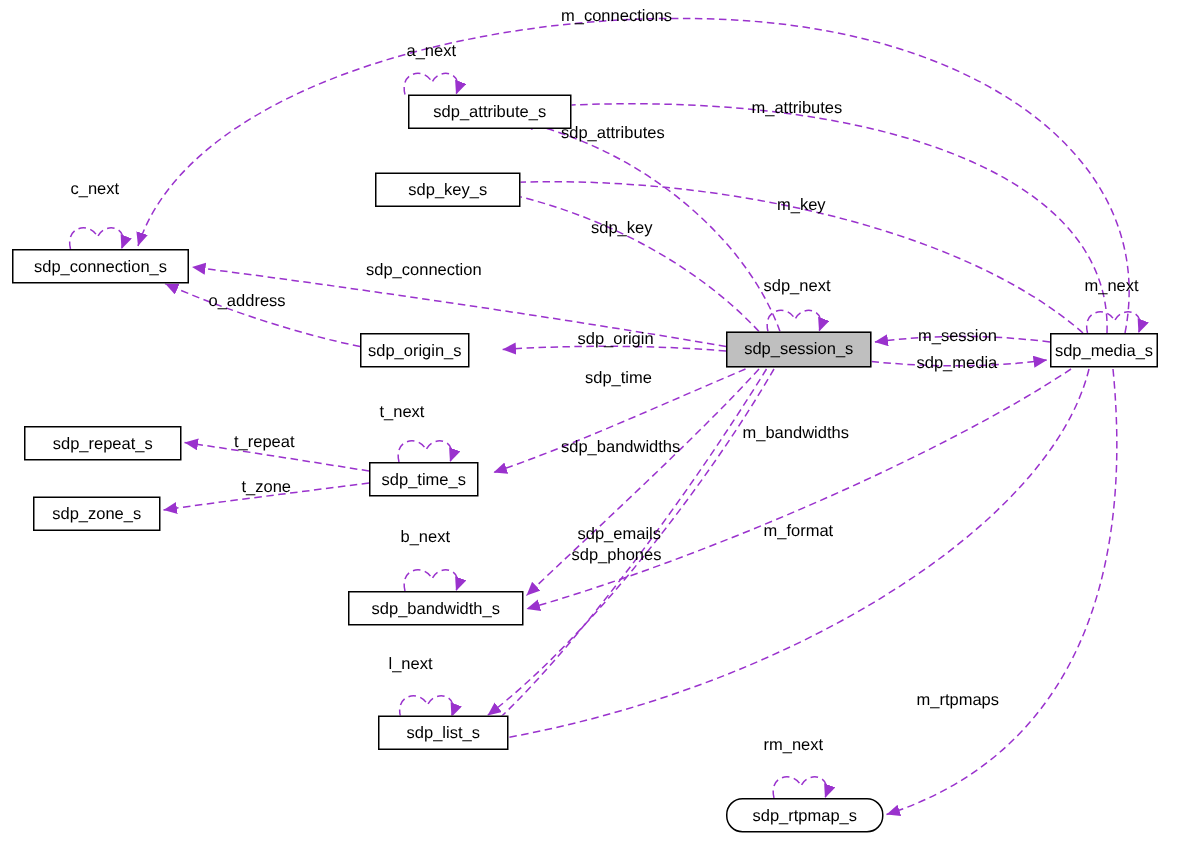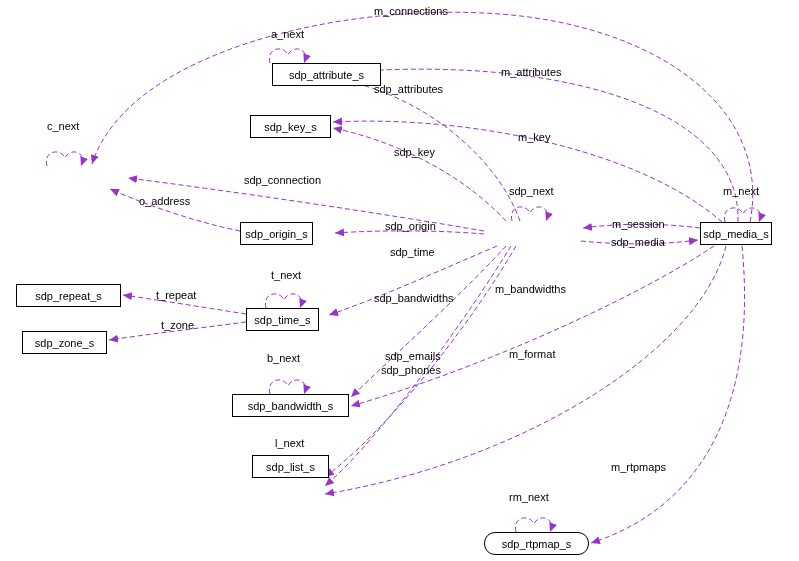--- a/index.html
+++ b/index.html
@@ -89,52 +89,54 @@
     <path class="edge" marker-end="url(#arrow)" d="M 270 63 C 266 47, 284 45, 288 55 C 292 45, 310 47, 304 63"></path>
     <path class="edge" marker-end="url(#arrow)" d="M 47 166 C 43 150, 61 148, 65 158 C 69 148, 87 150, 81 166"></path>
     <path class="edge" marker-end="url(#arrow)" d="M 512 221 C 508 205, 526 203, 530 213 C 534 203, 552 205, 546 221"></path>
     <path class="edge" marker-end="url(#arrow)" d="M 725 222 C 721 206, 739 204, 743 214 C 747 204, 765 206, 759 222"></path>
     <path class="edge" marker-end="url(#arrow)" d="M 266 308 C 262 292, 280 290, 284 300 C 288 290, 306 292, 300 308"></path>
     <path class="edge" marker-end="url(#arrow)" d="M 270 394 C 266 378, 284 376, 288 386 C 292 376, 310 378, 304 394"></path>
     <path class="edge" marker-end="url(#arrow)" d="M 267 478 C 263 462, 281 460, 285 470 C 289 460, 307 462, 301 478"></path>
     <path class="edge" marker-end="url(#arrow)" d="M 516 532 C 512 516, 530 514, 534 524 C 538 514, 556 516, 550 532"></path>
   </svg>
 
+  <div class="node" style="left:8px;   top:166px; width:118px;">sdp_connection_s</div>
   <div class="node" style="left:236px; top:63px;  width:109px;margin-left:36px;">sdp_attribute_s</div>
-  <div class="node" style="left:250px; top:115px; width:81px;">sdp_key_s</div>
+  <div class="node" style="left:250px; top:115px; width:97px;">sdp_key_s</div>
   <div class="node" style="left:240px; top:222px; width:73px;">sdp_origin_s</div>
+  <div class="node node--selected" style="left:484px; top:221px; width:97px; height:24px;">sdp_session_s</div>
   <div class="node" style="left:700px; top:222px; width:72px;">sdp_media_s</div>
   <div class="node" style="left:16px;  top:284px; width:105px;">sdp_repeat_s</div>
   <div class="node" style="left:22px;  top:331px; width:85px;text-align:center;">sdp_zone_s</div>
   <div class="node" style="left:246px; top:308px; width:73px;">sdp_time_s</div>
   <div class="node" style="left:232px; top:394px; width:117px;">sdp_bandwidth_s</div>
-  <div class="node" style="left:252px; top:455px; width:77px;">sdp_list_s</div>
+  <div class="node" style="left:252px; top:477px; width:87px;">sdp_list_s</div>
   <div class="node" style="left:484px; top:532px; width:105px;border-radius:11px;">sdp_rtpmap_s</div>
 
   <span class="elabel" style="left:374px; top:5px;">m_connections</span>
   <span class="elabel" style="left:271px; top:28px;">a_next</span>
   <span class="elabel" style="left:501px; top:66px;">m_attributes</span>
   <span class="elabel" style="left:374px; top:83px;">sdp_attributes</span>
   <span class="elabel" style="left:518px; top:131px;">m_key</span>
   <span class="elabel" style="left:394px; top:146px;">sdp_key</span>
   <span class="elabel" style="left:47px;  top:120px;">c_next</span>
   <span class="elabel" style="left:244px; top:174px;">sdp_connection</span>
   <span class="elabel" style="left:139px; top:195px;">o_address</span>
   <span class="elabel" style="left:509px; top:185px;">sdp_next</span>
   <span class="elabel" style="left:723px; top:185px;">m_next</span>
   <span class="elabel" style="left:385px; top:220px;">sdp_origin</span>
   <span class="elabel" style="left:612px; top:218px;">m_session</span>
   <span class="elabel" style="left:611px; top:236px;">sdp_media</span>
   <span class="elabel" style="left:390px; top:246px;">sdp_time</span>
-  <span class="elabel" style="left:271px; top:269px;">t_next</span>
+  <span class="elabel" style="left:253px; top:269px;">t_next</span>
   <span class="elabel" style="left:156px; top:289px;">t_repeat</span>
   <span class="elabel" style="left:495px; top:283px;">m_bandwidths</span>
   <span class="elabel" style="left:374px; top:292px;">sdp_bandwidths</span>
   <span class="elabel" style="left:161px; top:319px;">t_zone</span>
   <span class="elabel" style="left:509px; top:348px;">m_format</span>
   <span class="elabel" style="left:385px; top:350px;">sdp_emails</span>
   <span class="elabel" style="left:381px; top:364px;">sdp_phones</span>
   <span class="elabel" style="left:267px; top:352px;">b_next</span>
-  <span class="elabel" style="left:275px; top:437px;">l_next</span>
+  <span class="elabel" style="left:259px; top:437px;">l_next</span>
   <span class="elabel" style="left:611px; top:461px;">m_rtpmaps</span>
   <span class="elabel" style="left:509px; top:491px;">rm_next</span>
 
 </div>
 
 </body></html>

